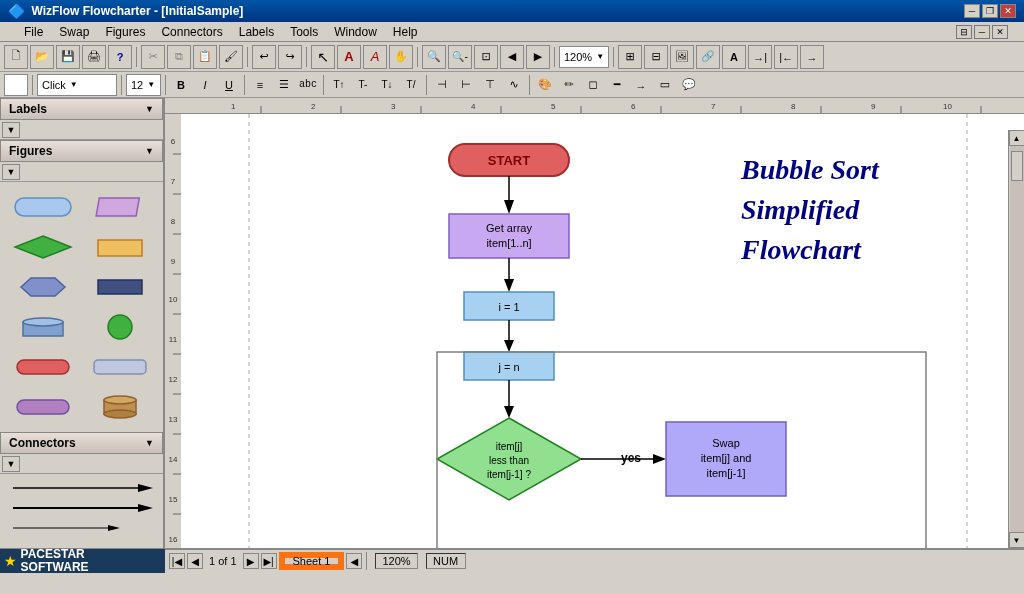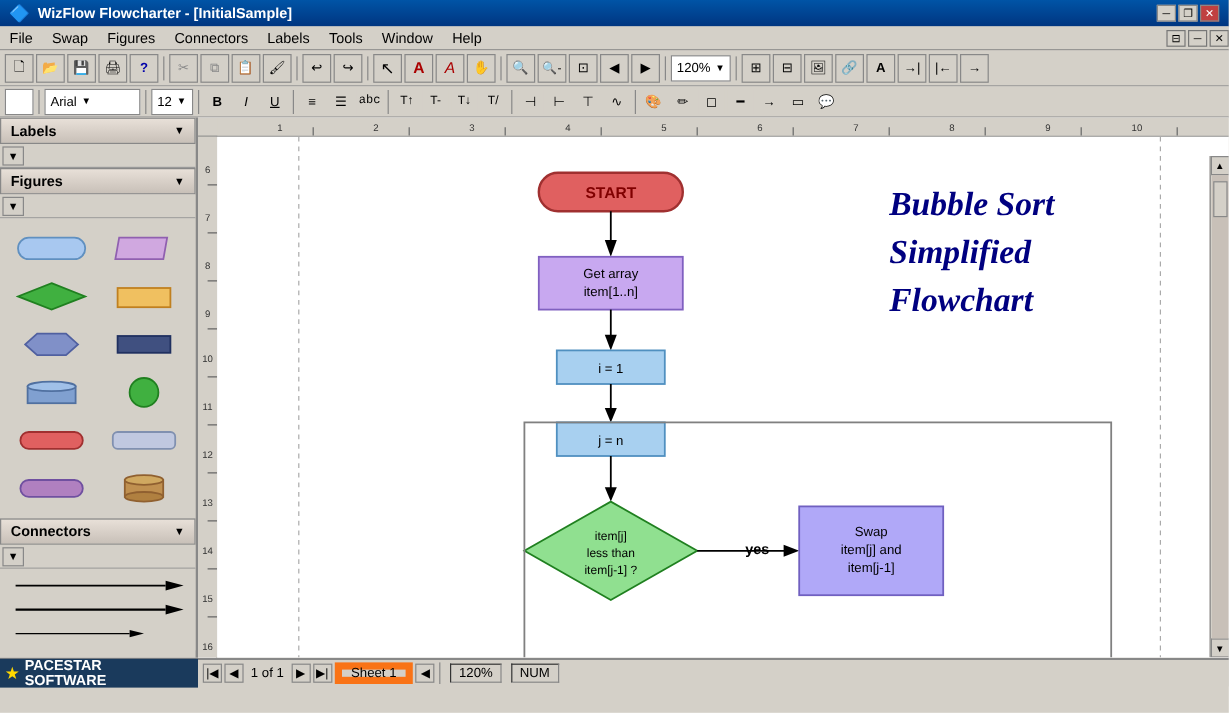--- a/index.html
+++ b/index.html
@@ -23,21 +23,21 @@
       display: flex; align-items: center; justify-content: center; font-size: 9px; cursor: pointer; color: #000;
     }
 
     
     #menu-bar {
       background: #d4d0c8;
       border-bottom: 1px solid #888;
       height: 20px;
       display: flex;
       align-items: center;
-      padding: 0 0;
+      padding: 0 16px;
     }
     .menu-item {
       padding: 2px 8px;
       font-size: 12px;
       cursor: pointer;
       height: 100%;
       display: flex;
       align-items: center;
     }
 
@@ -371,21 +371,21 @@
   <div class="tb-btn" title="Label Style" style="font-weight:bold;">A</div>
   <div class="tb-btn" title="Navigate Forward">→|</div>
   <div class="tb-btn" title="Navigate Back">|←</div>
   <div class="tb-btn" title="Next">→</div>
 </div>
 
 <div class="toolbar2">
   <div style="width:24px;height:22px;border:1px solid #888;background:#fff;display:flex;align-items:center;justify-content:center;cursor:pointer;"></div>
   <div class="tb-sep"></div>
   <div class="tb-dropdown" style="min-width:80px;">
-    <span>Arial</span>
+    <span>Click</span>
     <span class="tb-dropdown-arrow">▼</span>
   </div>
   <div class="tb-sep"></div>
   <div class="tb-dropdown" style="width:35px;">
     <span>12</span>
     <span class="tb-dropdown-arrow">▼</span>
   </div>
   <div class="tb-sep"></div>
   <div class="fmt-btn fmt-bold">B</div>
   <div class="fmt-btn fmt-italic">I</div>

